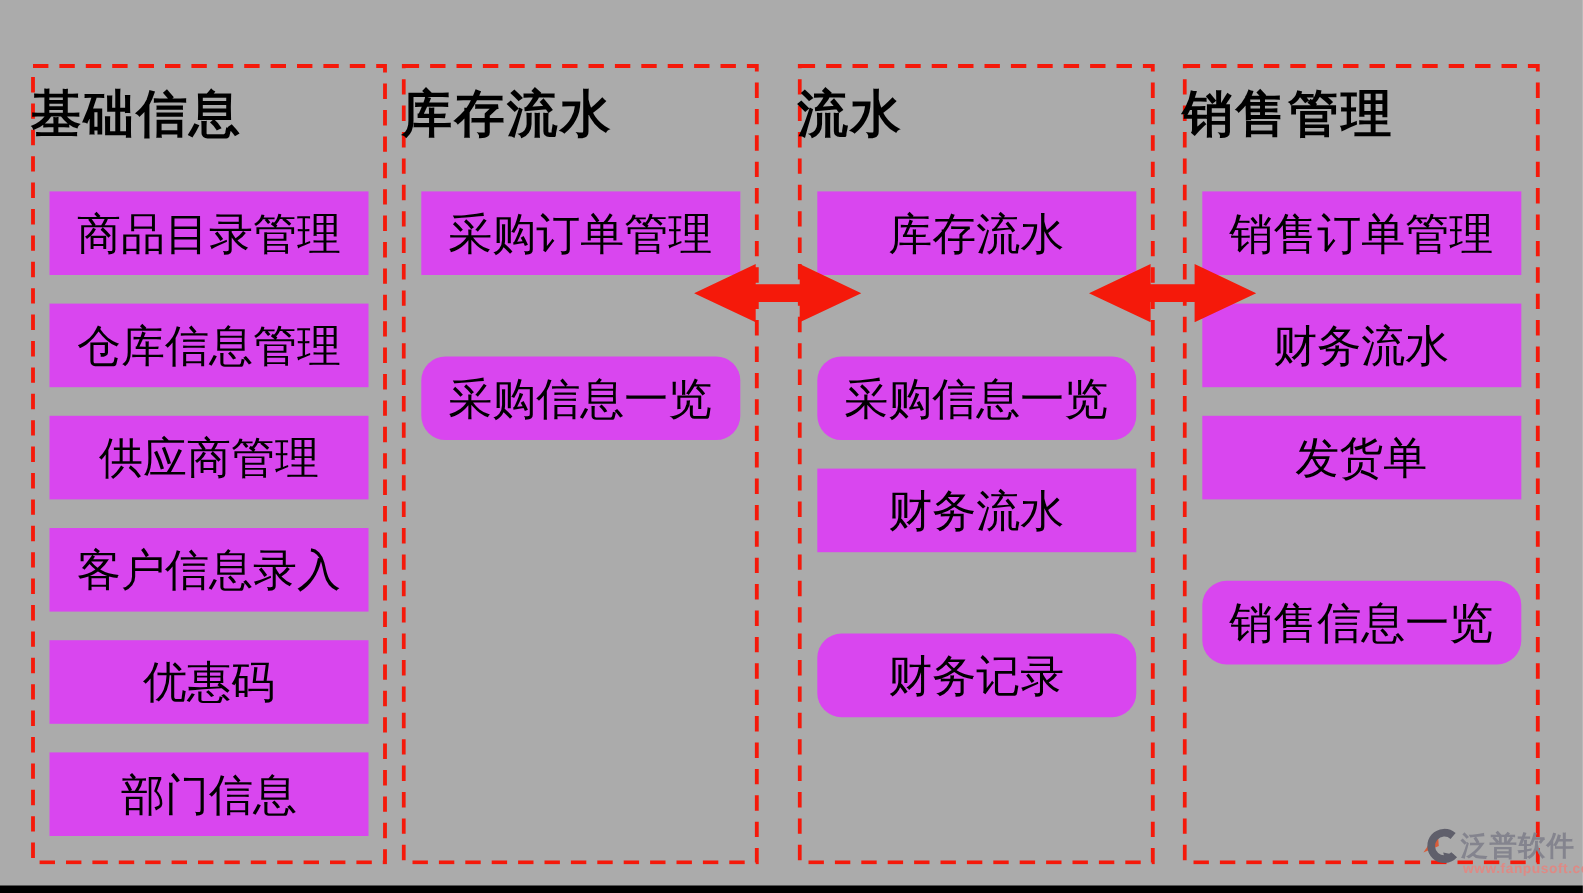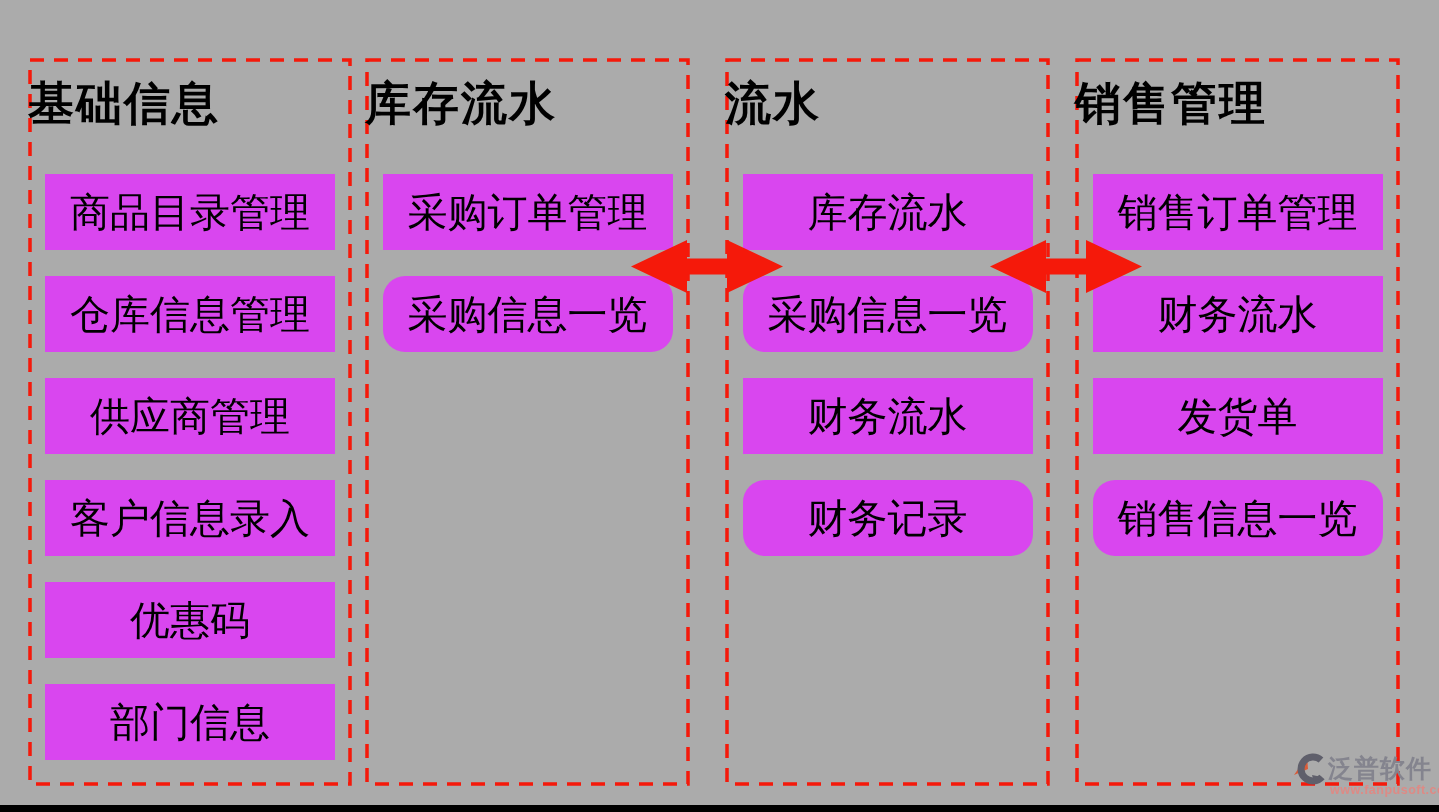--- a/index.html
+++ b/index.html
@@ -51,21 +51,21 @@
     margin-bottom: 26px;
     background: #d946ef;
     display: flex;
     align-items: center;
     justify-content: center;
     font-size: 40px;
     font-weight: 400;
     color: #000;
     white-space: nowrap;
   }
-  .box.rounded { border-radius: 22px; }
+  .box.rounded { border-radius: 22px; margin-top: 48px; }
   .arrow {
     position: absolute;
     z-index: 5;
   }
   .watermark {
     position: absolute;
     left: 1292px;
     top: 752px;
     width: 146px;
     z-index: 6;

